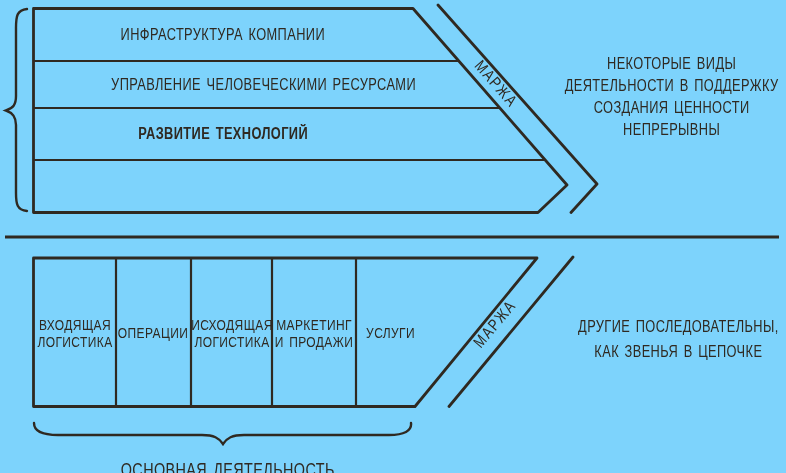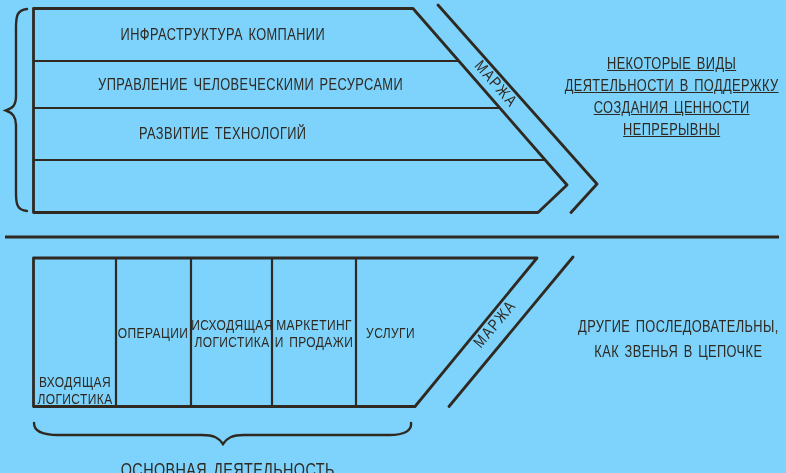--- a/index.html
+++ b/index.html
@@ -40,41 +40,41 @@
     <line x1="272" y1="258" x2="272" y2="406" stroke="#2f2921" stroke-width="2.2"></line>
     <line x1="356" y1="258" x2="356" y2="406" stroke="#2f2921" stroke-width="2.2"></line>
     <line x1="573" y1="257" x2="449" y2="406.5" stroke="#2f2921" stroke-width="2.8" stroke-linecap="round"></line>
 
     <path d="M34,423 C34,431 43,435 58,435 L202,435 C214,435 219,438 223,444 C227,438 232,435 244,435 L389,435 C404,435 412,431 411,423" fill="none" stroke="#2f2921" stroke-width="2.4" stroke-linecap="round"></path>
   </svg>
 
   <div class="txt rows" style="left:33px;top:8px;width:380px;height:53px;">
     <div class="inner">ИНФРАСТРУКТУРА КОМПАНИИ</div>
   </div>
-  <div class="txt rows" style="left:33px;top:61px;width:380px;height:47px;padding-left:28px;">
+  <div class="txt rows" style="left:46px;top:61px;width:380px;height:47px;padding-left:28px;">
     <div class="inner">УПРАВЛЕНИЕ ЧЕЛОВЕЧЕСКИМИ РЕСУРСАМИ</div>
   </div>
-  <div class="txt rows" style="left:33px;top:108px;width:380px;height:52px;">
+  <div class="txt rows" style="left:33px;top:108px;width:380px;height:52px;font-weight:bold;">
     <div class="inner">РАЗВИТИЕ ТЕХНОЛОГИЙ</div>
   </div>
 
   <div class="txt margin-rot" style="left:453px;top:74px;width:86px;height:20px;transform:rotate(49deg);">
     <div class="inner">МАРЖА</div>
   </div>
 
-  <div class="txt ann" style="left:557px;top:53px;width:230px;height:88px;text-decoration:underline;">
+  <div class="txt ann" style="left:557px;top:53px;width:230px;height:88px;">
     <div class="inner">
       <div>НЕКОТОРЫЕ ВИДЫ</div>
       <div>ДЕЯТЕЛЬНОСТИ В ПОДДЕРЖКУ</div>
       <div>СОЗДАНИЯ ЦЕННОСТИ</div>
       <div>НЕПРЕРЫВНЫ</div>
     </div>
   </div>
 
-  <div class="txt boxlbl" style="left:33px;top:258px;width:83px;height:149px;align-items:flex-end;">
+  <div class="txt boxlbl" style="left:33px;top:258px;width:83px;height:149px;">
     <div class="inner">
       <div>ВХОДЯЩАЯ</div>
       <div>ЛОГИСТИКА</div>
     </div>
   </div>
   <div class="txt boxlbl" style="left:116px;top:258px;width:75px;height:149px;">
     <div class="inner">
       <div>ОПЕРАЦИИ</div>
       <div></div>
     </div>

